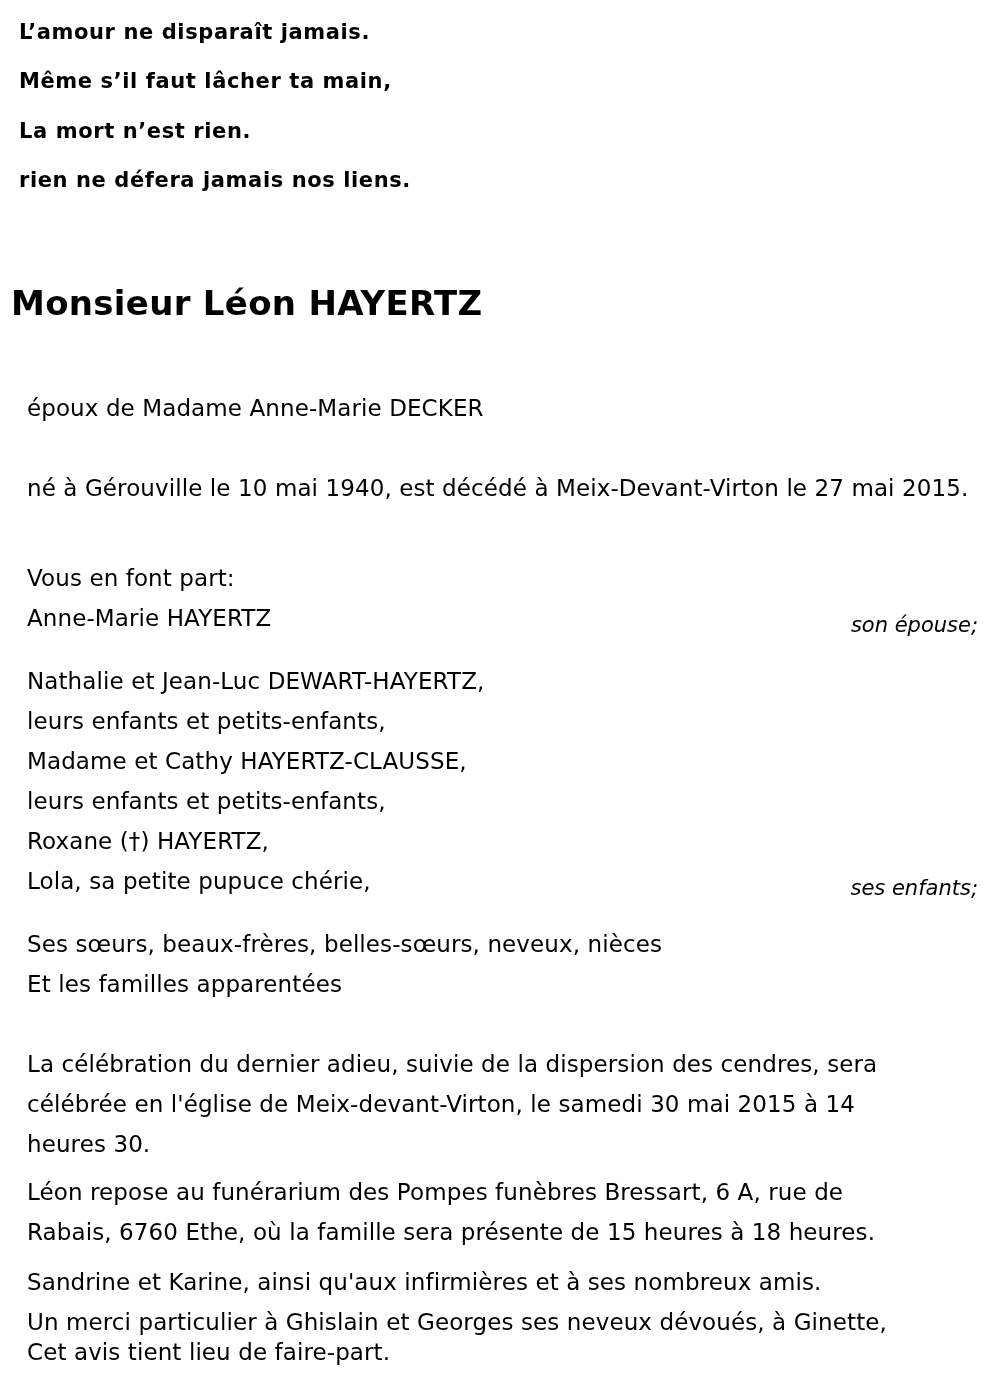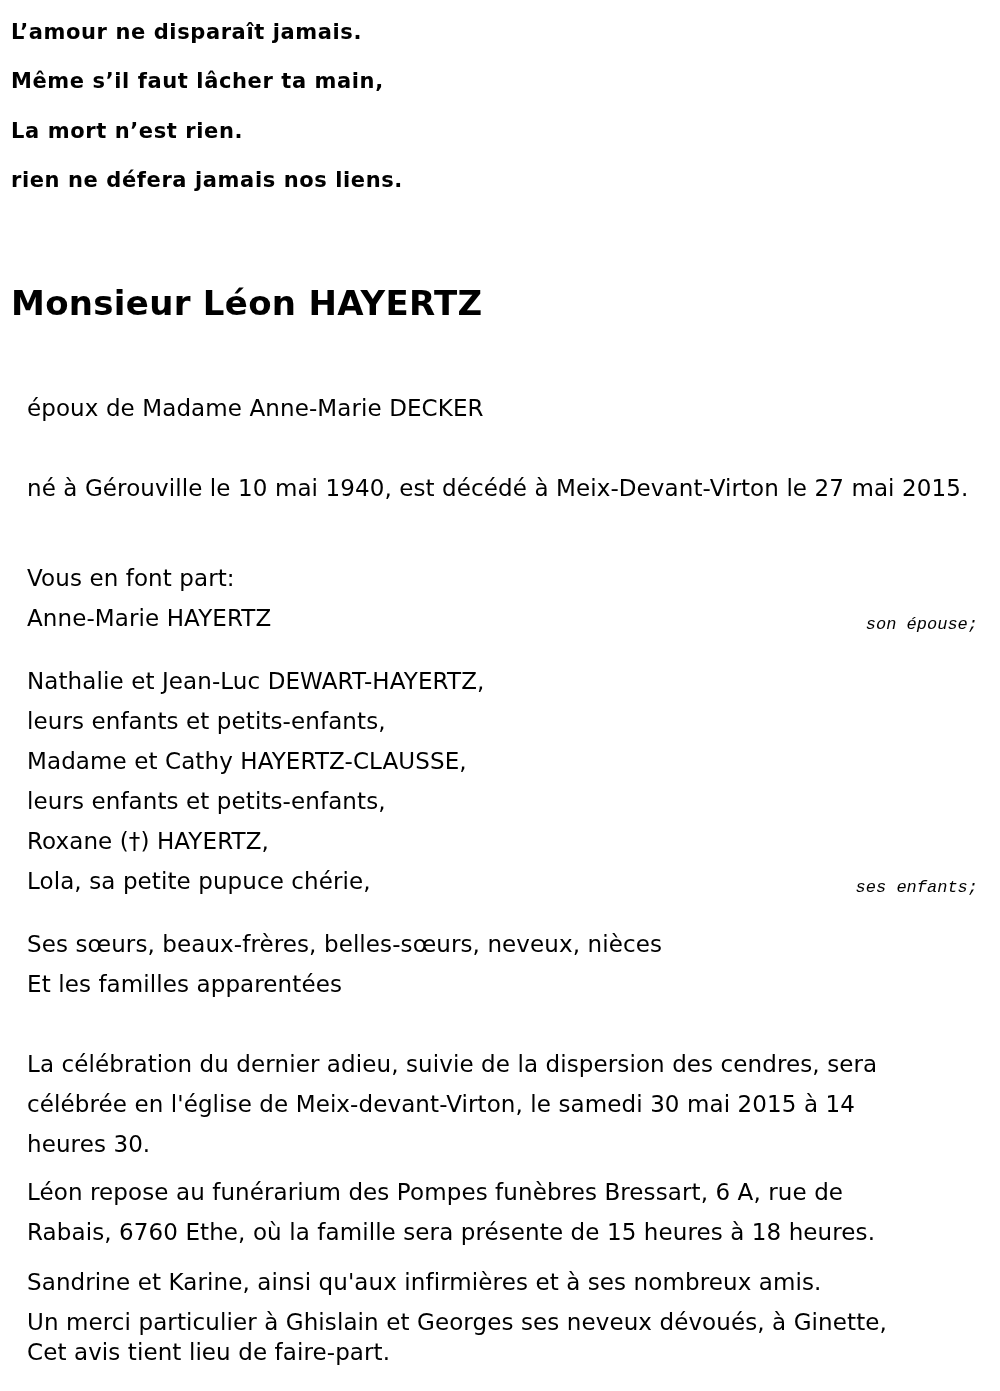--- a/index.html
+++ b/index.html
@@ -16,21 +16,21 @@
       font-family: "DejaVu Sans", "Liberation Sans", sans-serif;
     }
     .page {
       position: absolute;
       left: 11px;
       top: 0;
       width: 978px;
     }
     .poem {
       position: absolute;
-      left: 0;
+      left: 8px;
       top: 8px;
       margin: 0;
       padding: 0;
     }
     .poem-line {
       display: block;
       font-weight: bold;
       font-size: 21px;
       line-height: 49.4px;
       letter-spacing: 0.6px;
@@ -59,24 +59,23 @@
       margin: 16px;
     }
     .line {
       display: block;
       white-space: nowrap;
     }
     .relation {
       position: absolute;
       right: 0;
       font-style: italic;
-      font-size: 17px;
+      font-size: 21px;
       line-height: 26px;
       white-space: nowrap;
-      font-family: Liberation Mono, monospace;
     }
     .para {
       display: block;
       white-space: normal;
     }
   </style>
 </head>
 <body>
 
 <div class="page">

